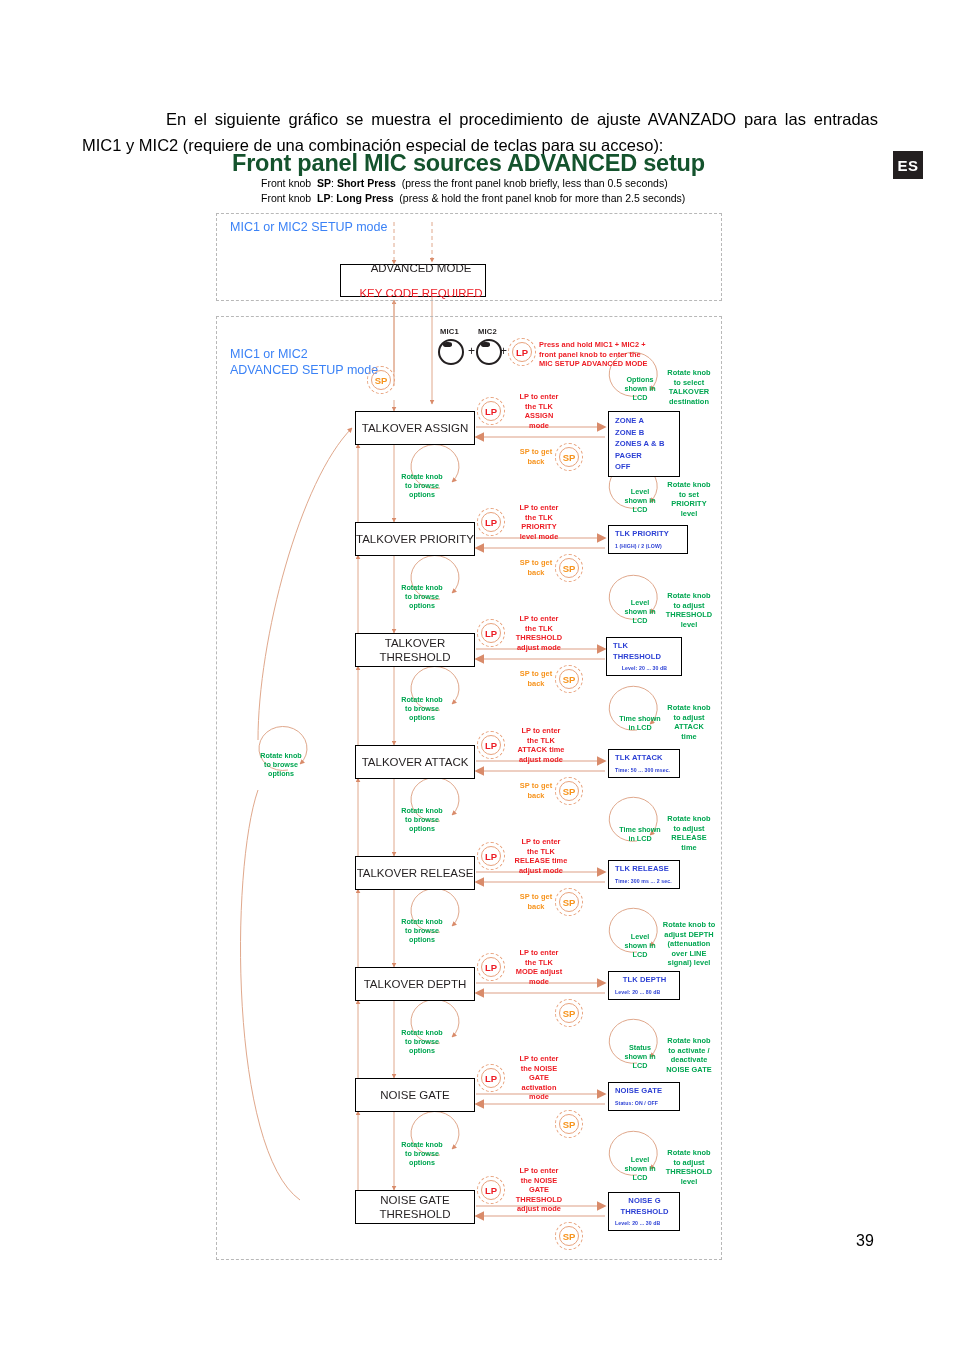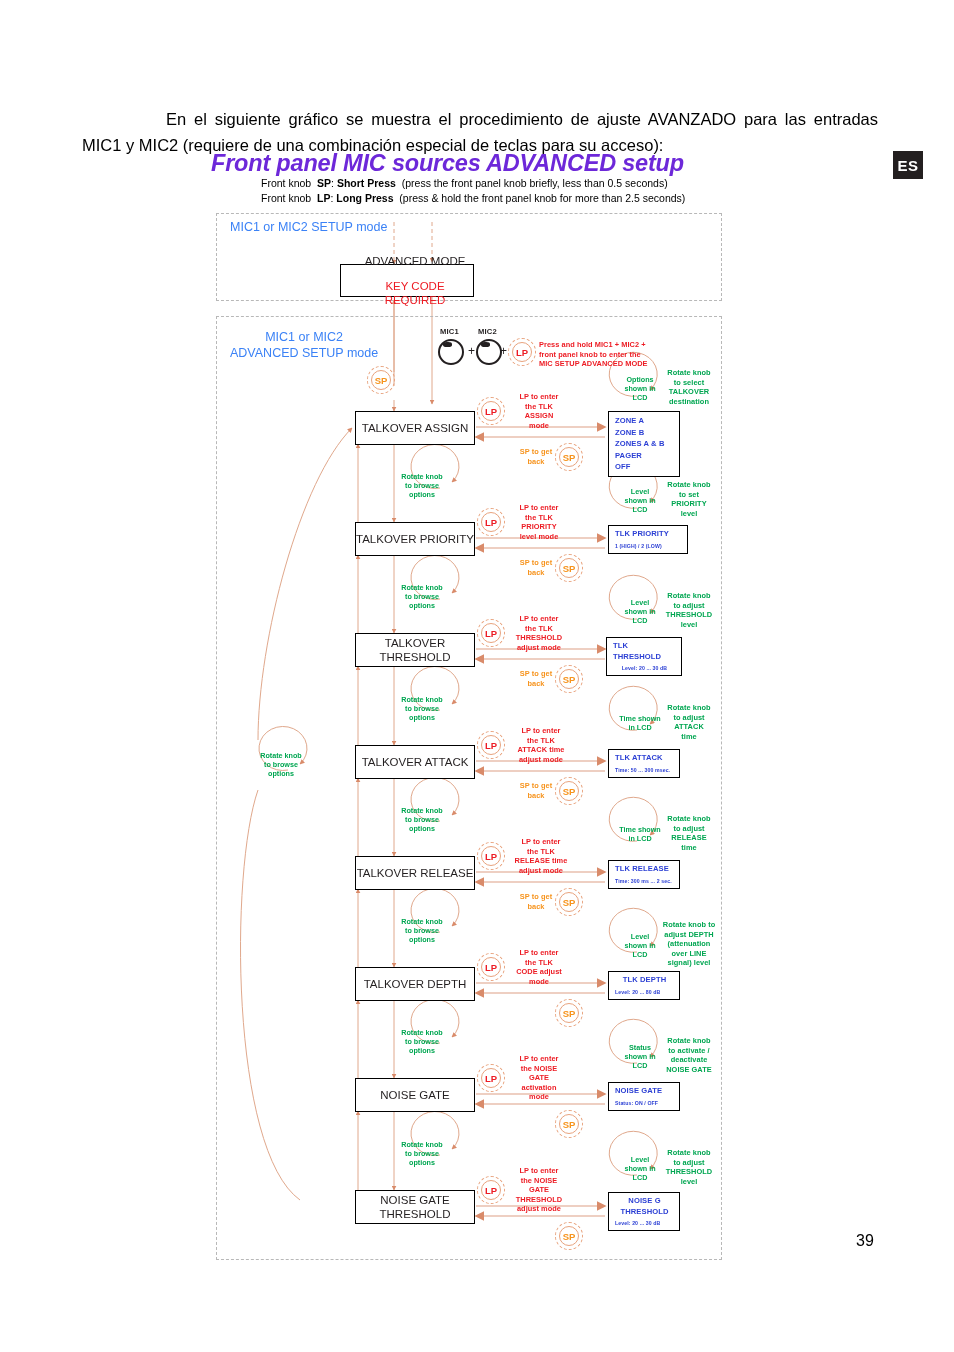--- a/index.html
+++ b/index.html
@@ -20,23 +20,23 @@
 
   
   .es-badge{
     position:absolute;left:893px;top:151px;width:30px;height:28px;
     background:#231f20;color:#fff;font-weight:bold;font-size:15px;
     display:flex;align-items:center;justify-content:center;letter-spacing:.5px;
   }
 
   
   .title{
-    position:absolute;left:211px;top:150px;width:500px;
-    font-size:23.5px;font-weight:bold;color:#6d28d9;
-    letter-spacing:-.2px;white-space:nowrap;font-style:italic;
+    position:absolute;left:232px;top:150px;width:500px;
+    font-size:23.5px;font-weight:bold;color:#14532d;
+    letter-spacing:-.2px;white-space:nowrap;
   }
   .legend{position:absolute;left:241px;font-size:10.5px;color:#000;white-space:nowrap;margin-left:20px;}
   .legend.l1{top:177px;}
   .legend.l2{top:192px;}
   .legend b{font-weight:bold;}
   .legend .lite{font-weight:normal;}
 
   
   .page-num{position:absolute;left:856px;top:1232px;font-size:16px;color:#000;}
 
@@ -44,32 +44,32 @@
   .diagram{position:absolute;left:0;top:0;width:954px;height:1352px;}
   .diagram svg{position:absolute;left:0;top:0;}
 
   
   .dbox{position:absolute;border:1px dashed #b8b8b8;box-sizing:border-box;}
   #dbox-setup{left:216px;top:213px;width:506px;height:88px;}
   #dbox-adv{left:216px;top:316px;width:506px;height:944px;}
 
   .zone-label{position:absolute;font-size:12.5px;color:#3b82f6;line-height:16px;white-space:nowrap;}
   #lbl-setup{left:230px;top:219px;}
-  #lbl-adv{left:230px;top:329px;text-align:center;}
+  #lbl-adv{left:230px;top:346px;}
 
   
   .blk{
     position:absolute;border:1.4px solid #000;background:#fff;box-sizing:border-box;
     display:flex;align-items:center;justify-content:center;
     font-size:11.5px;color:#231f20;text-align:center;line-height:14px;
   }
   .blk.two-line{flex-direction:column;}
   .blk .red{color:#ed1c24;}
 
-  #box-advmode{left:340px;top:264px;width:134px;height:33px;flex-direction:column;gap:11px;font-size:11.5px;padding-left:16px;}
+  #box-advmode{left:340px;top:264px;width:146px;height:33px;flex-direction:column;gap:11px;font-size:11.5px;padding-left:16px;}
 
   .stage-box{width:120px;height:34px;left:355px;}
 
   
   .lcd{
     position:absolute;border:1.3px solid #000;background:#fff;box-sizing:border-box;
     padding:3px 5px 3px 6px;color:#2b3fd4;
   }
   .lcd .hd{font-size:7.6px;font-weight:bold;line-height:10.5px;letter-spacing:.1px;}
   .lcd .sub{font-size:5.2px;font-weight:bold;line-height:8px;margin-top:2px;letter-spacing:.1px;}
@@ -509,21 +509,21 @@
           <div>options</div>
         </div>
     </div>
     <div class="token lp" style="left:477px;top:953px;">
         <div class="ring-out"></div>
         <div class="ring-in">LP</div>
       </div>
     <div class="ann red c" style="left:504px;top:948px;width:70px;">
       <div>LP to enter</div>
         <div>the TLK</div>
-        <div>CODE adjust</div>
+        <div>MODE adjust</div>
         <div>mode</div>
     </div>
     <div class="token sp" style="left:555px;top:999px;">
         <div class="ring-out"></div>
         <div class="ring-in">SP</div>
       </div>
     <div class="loop" style="left:619px;top:929px;width:42px;height:32px;">
       <div class="cap">
           <div>Level</div>
           <div>shown in</div>

